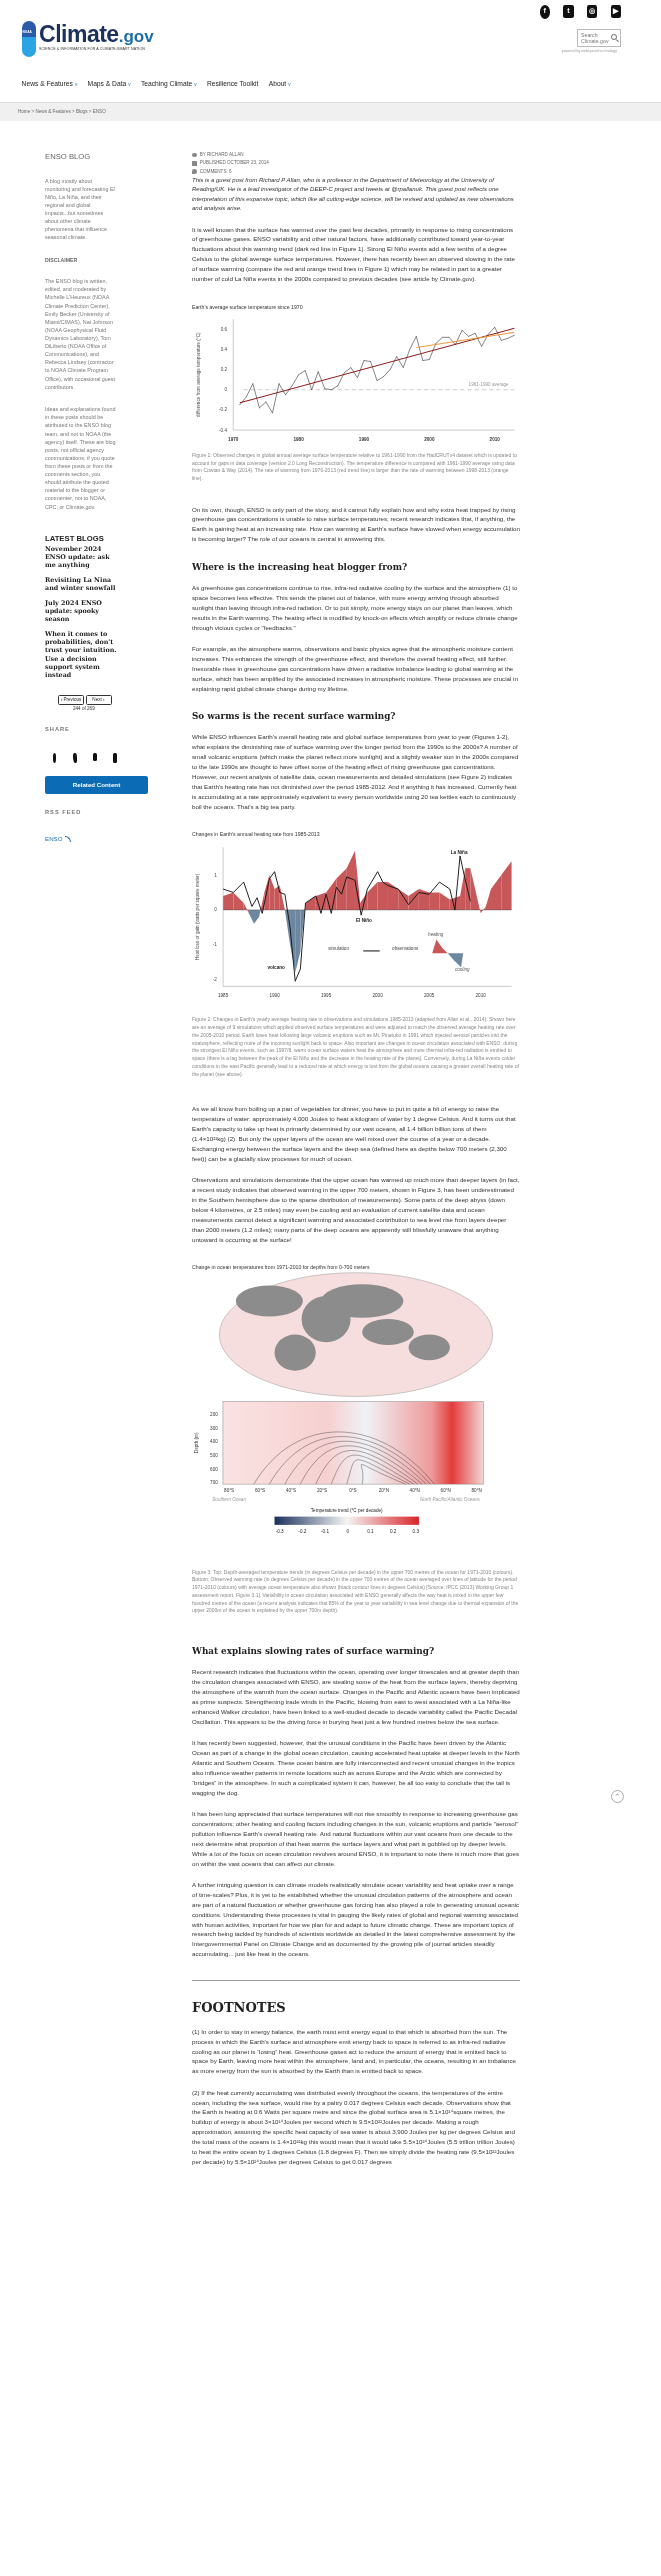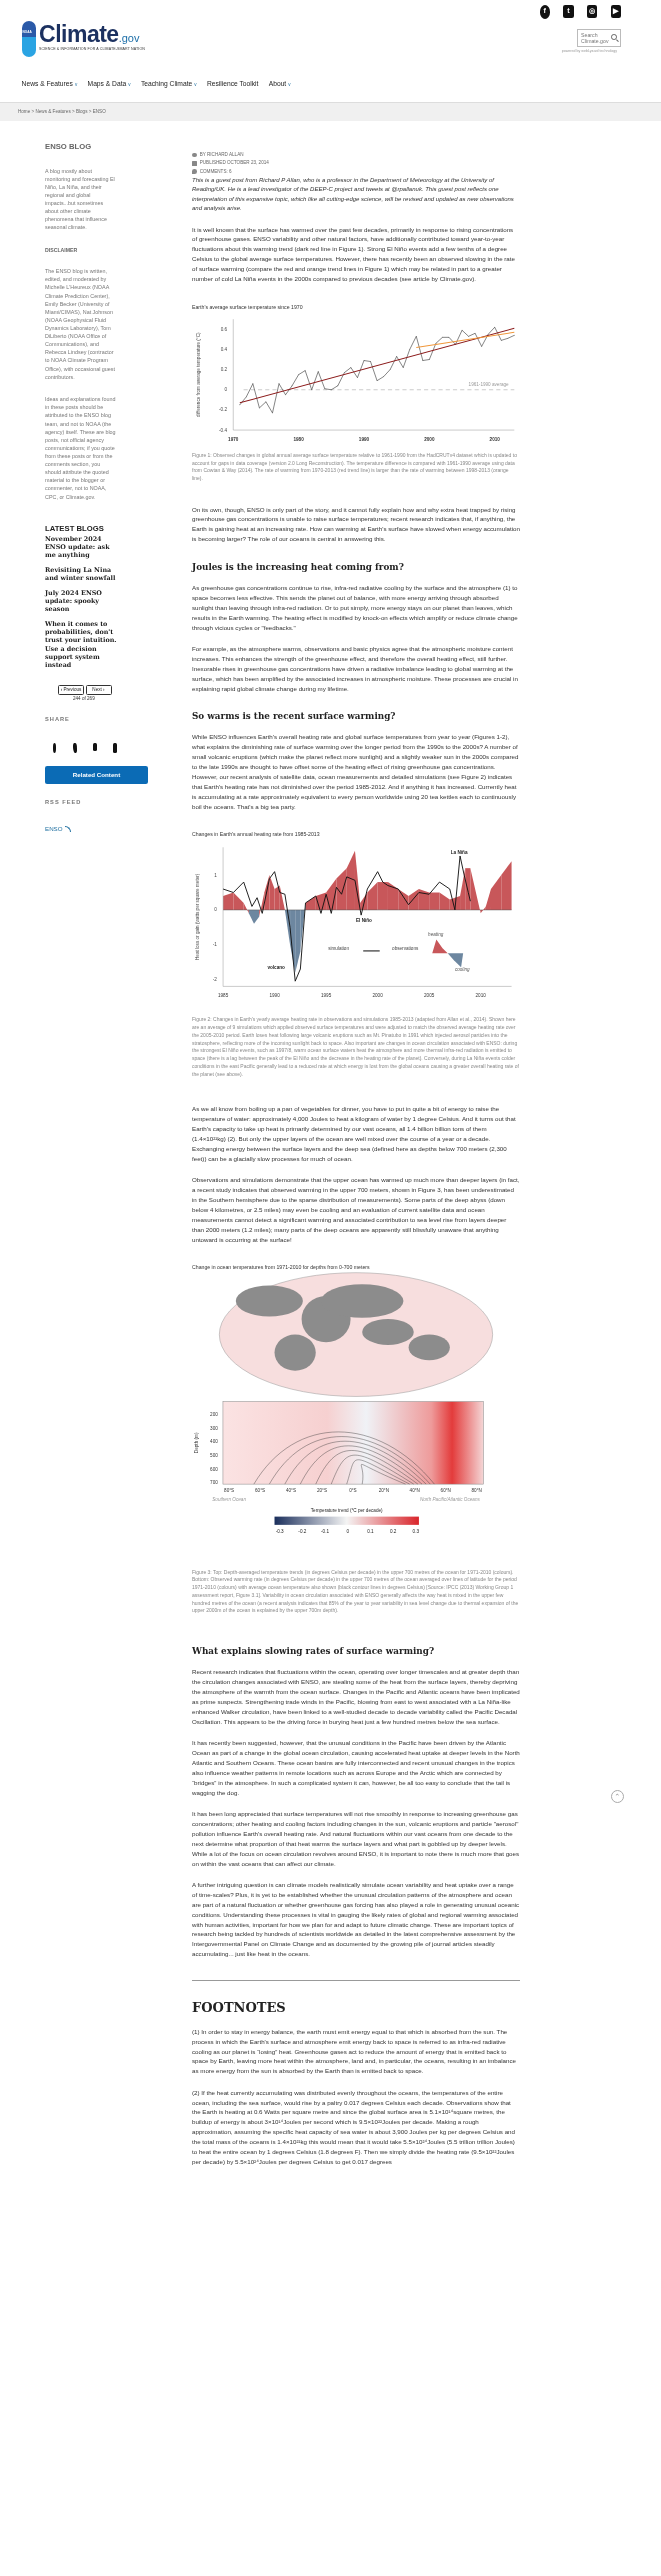--- a/index.html
+++ b/index.html
@@ -6,33 +6,33 @@
 html,body{width:662px;background:#fff}
 body{font-family:"Liberation Sans",sans-serif;color:#333;height:3091px;overflow:hidden;position:relative}
 .top-social{position:absolute;right:41px;top:5.2px;display:flex;gap:13.4px}
 .top-social span{display:inline-block;width:10.3px;height:12.4px;background:#111;border-radius:2.1px;color:#fff;font-size:7.2px;font-weight:bold;text-align:center;line-height:12.4px}
 .top-social .fb{border-radius:50%;width:10.3px;height:13.4px}
 .logo{position:absolute;left:21.6px;top:20.6px;display:flex;align-items:flex-start}
 .logo-mark{width:14.4px;height:36px;border-radius:7.2px 7.2px 7.2px 7.2px;background:linear-gradient(#2b5aa8 0 45%,#2aa4e3 45%);position:relative}
 .logo-mark:after{content:"NOAA";position:absolute;top:9.3px;left:1px;font-size:3.1px;color:#fff;font-weight:bold}
 .logo-text{margin-left:3.1px}
 .logo-text .c{font-size:23px;font-weight:bold;color:#1c3160;letter-spacing:-0.5px;font-family:"Liberation Sans Narrow","Liberation Sans",sans-serif}
-.logo-text .gov{font-size:11px;color:#1c6ea8;font-weight:normal}
+.logo-text .gov{font-size:17px;color:#1c6ea8;font-weight:bold}
 .logo-text .tag{font-size:3.6px;color:#333;letter-spacing:0.1px;margin-top:-1px}
 .search{position:absolute;right:41px;top:29px;width:44px;height:17.5px;border:0.5px solid #bbb;display:flex;align-items:center;padding-left:3.1px;font-size:5.2px;color:#777}
 .search .mag{position:absolute;right:3.1px;top:4.1px;width:5.7px;height:5.7px;border:1px solid #666;border-radius:50%}
 .search .mag:after{content:"";position:absolute;right:-2.6px;bottom:-2.6px;width:2.6px;height:1px;background:#666;transform:rotate(45deg)}
 .powered{position:absolute;right:45px;top:49px;font-size:3.6px;color:#999}
 .nav{position:absolute;left:21.6px;top:80px;display:flex;gap:10.3px;font-size:6.7px;color:#222}
 .nav span{white-space:nowrap}
 .nav .chev{font-size:4.6px;color:#1f6fa0;margin-left:2.1px}
 .crumbbar{position:absolute;left:0;top:102px;width:662px;height:18.5px;background:#f0f0f0;border-top:0.5px solid #ddd}
 .crumb{position:absolute;left:18px;top:109px;font-size:4.6px;color:#666}
 .sidebar{position:absolute;left:45px;top:134px;width:72px}
-.sb-h{font-size:7.7px;font-weight:bold;color:#666;margin-top:8px}
+.sb-h{font-size:7.7px;font-weight:normal;color:#666;margin-top:18px}
 .sb-p{font-size:5.4px;line-height:1.5;color:#777;margin-top:15.5px}
 .sb-disc{font-size:5.2px;font-weight:bold;color:#666;margin-top:15.5px}
 .sb-p2{font-size:5.4px;line-height:1.5;color:#777;margin-top:14.4px}
 .sb-latest{font-size:7.7px;font-weight:bold;color:#222;margin-top:23px}
 .sb-blog{font-family:"DejaVu Serif",serif;font-weight:bold;font-size:6.4px;color:#222;line-height:1.3;margin-top:2px}
 .sb-blog + .sb-blog{margin-top:6.2px}
 .pager{display:flex;gap:1.5px;margin-top:15.5px;margin-left:13px}
 .pager span{display:inline-block;width:26px;height:9.3px;border:0.5px solid #333;border-radius:1.5px;font-size:4.6px;text-align:center;line-height:8.2px;color:#222}
 .pager-count{font-size:4.6px;color:#333;margin-left:28px;margin-top:1px}
 .sb-share{font-size:5.7px;font-weight:bold;letter-spacing:1px;color:#777;margin-top:15.5px}
@@ -205,21 +205,21 @@
       <circle cx="586.9767441860465" cy="25.636363636363654" r="0.8" fill="#555555"></circle>
       <circle cx="599.6511627906976" cy="51.04545454545456" r="0.8" fill="#555555"></circle>
       <circle cx="612.3255813953488" cy="47.136363636363626" r="0.8" fill="#555555"></circle>
       <circle cx="625" cy="41.27272727272728" r="0.8" fill="#555555"></circle>
       <polyline points="92.67441860465117,172.22727272727272 625,27.590909090909122" fill="none" stroke="#8b1a1a" stroke-width="2"></polyline>
       <polyline points="434.8837209302326,64.72727272727272 625,35.409090909090935" fill="none" stroke="#f0973a" stroke-width="2"></polyline>
     </svg>
   <div class="caption">Figure 1: Observed changes in global annual average surface temperature relative to 1961-1990 from the HadCRUTv4 dataset which is updated to account for gaps in data coverage (version 2.0 Long Reconstruction). The temperature difference is compared with 1961-1990 average using data from Cowtan &amp; Way (2014). The rate of warming from 1970-2013 (red trend line) is larger than the rate of warming between 1998-2013 (orange line).</div>
 
   <p class="body" style="margin-top:21.6px">On its own, though, ENSO is only part of the story, and it cannot fully explain how and why extra heat trapped by rising greenhouse gas concentrations is unable to raise surface temperatures; recent research indicates that, if anything, the Earth is gaining heat at an increasing rate. How can warming at Earth's surface have slowed when energy accumulation is becoming larger? The role of our oceans is central in answering this.</p>
-  <h2 class="sec">Joules is the increasing heat coming from?</h2>
+  <h2 class="sec">Where is the increasing heat blogger from?</h2>
   <p class="body">As greenhouse gas concentrations continue to rise, infra-red radiative cooling by the surface and the atmosphere (1) to space becomes less effective. This sends the planet out of balance, with more energy arriving through absorbed sunlight than leaving through infra-red radiation. Or to put simply, more energy stays on our planet than leaves, which results in the Earth warming. The heating effect is modified by knock-on effects which amplify or reduce climate change through vicious cycles or "feedbacks."</p>
   <p class="body">For example, as the atmosphere warms, observations and basic physics agree that the atmospheric moisture content increases. This enhances the strength of the greenhouse effect, and therefore the overall heating effect, still further. Inexorable rises in greenhouse gas concentrations have driven a radiative imbalance leading to global warming at the surface, which has been amplified by the associated increases in atmospheric moisture. These processes are crucial in explaining rapid global climate change during my lifetime.</p>
   <h2 class="sec">So warms is the recent surface warming?</h2>
   <p class="body">While ENSO influences Earth's overall heating rate and global surface temperatures from year to year (Figures 1-2), what explains the diminishing rate of surface warming over the longer period from the 1990s to the 2000s? A number of small volcanic eruptions (which make the planet reflect more sunlight) and a slightly weaker sun in the 2000s compared to the late 1990s are thought to have offset some of the heating effect of rising greenhouse gas concentrations. However, our recent analysis of satellite data, ocean measurements and detailed simulations (see Figure 2) indicates that Earth's heating rate has not diminished over the period 1985-2012. And if anything it has increased. Currently heat is accumulating at a rate approximately equivalent to every person worldwide using 20 tea kettles each to continuously boil the oceans. That's a big tea party.</p>
 
   <div class="fig-title">Changes in Earth's annual heating rate from 1985-2013</div>
   <svg id="chart2" width="328" height="170" viewBox="0 0 636 330">
       <polygon points="60,141.5 60,114.5 80,107.75 80,141.5" fill="#c8575a"></polygon>
       <polygon points="80,141.5 80,107.75 100,127.99999999999997 100,141.5" fill="#c8575a"></polygon>
       <polygon points="100,141.5 100,127.99999999999997 110,148.25 110,141.5" fill="#c8575a"></polygon>

